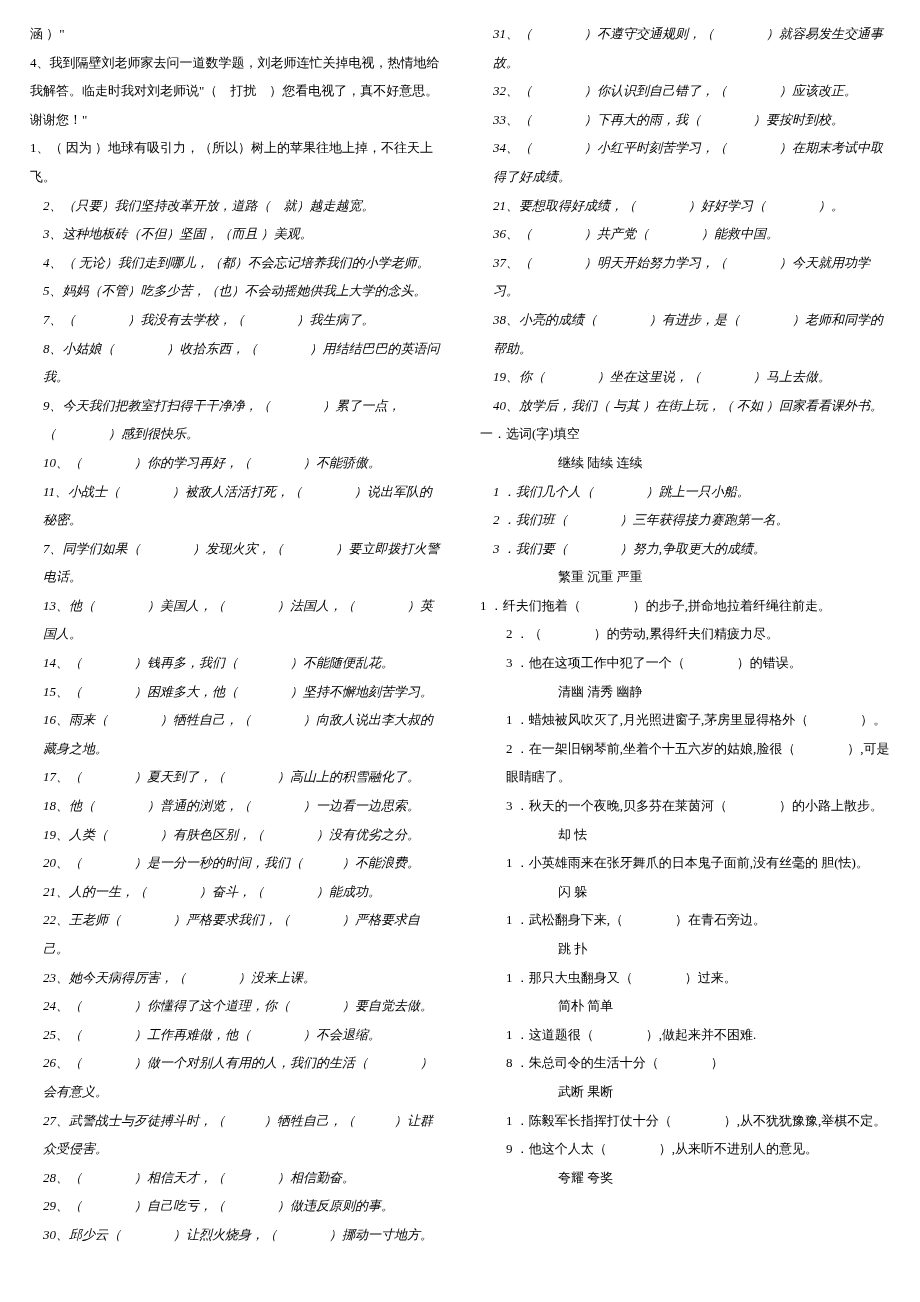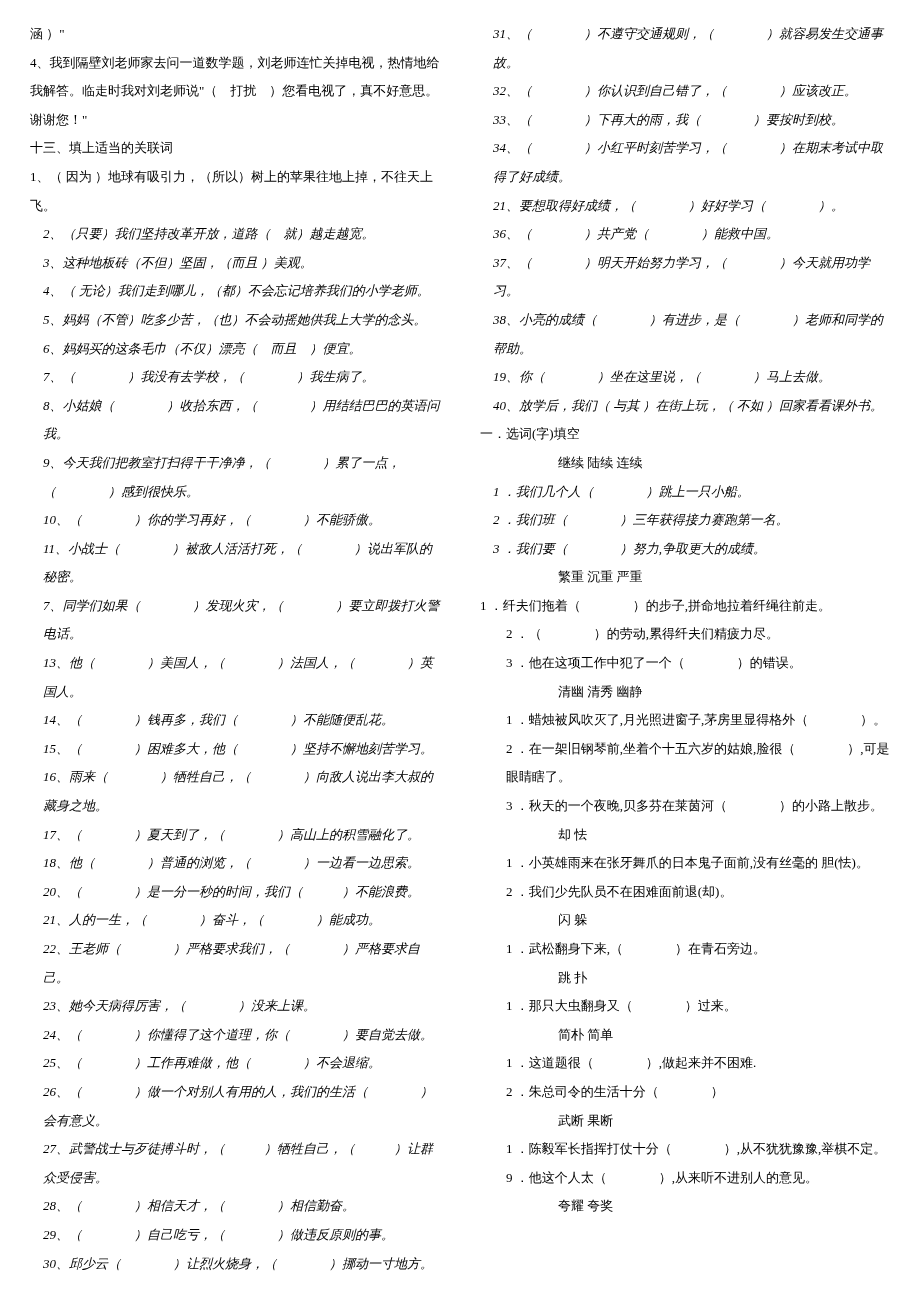--- a/index.html
+++ b/index.html
@@ -22,39 +22,38 @@
   .indent1 { padding-left: 1em; font-style: italic; }
   .indent2 { padding-left: 2em; }
   .center-ish { padding-left: 6em; }
 </style>
 </head>
 <body>
 
 <div id="content">
     <div class="line ">涵 ）"</div>
     <div class="line ">4、我到隔壁刘老师家去问一道数学题，刘老师连忙关掉电视，热情地给我解答。临走时我对刘老师说"（　打扰　）您看电视了，真不好意思。谢谢您！"</div>
-    <div class="line ">十三、填上适当的关联词</div>
     <div class="line ">1、（ 因为 ）地球有吸引力，（所以）树上的苹果往地上掉，不往天上飞。</div>
     <div class="line indent1">2、（只要）我们坚持改革开放，道路（　就）越走越宽。</div>
     <div class="line indent1">3、这种地板砖（不但）坚固，（而且 ）美观。</div>
     <div class="line indent1">4、（ 无论）我们走到哪儿，（都）不会忘记培养我们的小学老师。</div>
     <div class="line indent1">5、妈妈（不管）吃多少苦，（也）不会动摇她供我上大学的念头。</div>
-    <div class="line indent1">6、妈妈买的这条毛巾（不仅）漂亮（　而且　）便宜。</div>
     <div class="line indent1">7、（　　　　）我没有去学校，（　　　　）我生病了。</div>
     <div class="line indent1">8、小姑娘（　　　　）收拾东西，（　　　　）用结结巴巴的英语问我。</div>
     <div class="line indent1">9、今天我们把教室打扫得干干净净，（　　　　）累了一点，（　　　　）感到很快乐。</div>
     <div class="line indent1">10、（　　　　）你的学习再好，（　　　　）不能骄傲。</div>
     <div class="line indent1">11、小战士（　　　　）被敌人活活打死，（　　　　）说出军队的秘密。</div>
     <div class="line indent1">7、同学们如果（　　　　）发现火灾，（　　　　）要立即拨打火警电话。</div>
     <div class="line indent1">13、他（　　　　）美国人，（　　　　）法国人，（　　　　）英国人。</div>
     <div class="line indent1">14、（　　　　）钱再多，我们（　　　　）不能随便乱花。</div>
     <div class="line indent1">15、（　　　　）困难多大，他（　　　　）坚持不懈地刻苦学习。</div>
     <div class="line indent1">16、雨来（　　　　）牺牲自己，（　　　　）向敌人说出李大叔的藏身之地。</div>
     <div class="line indent1">17、（　　　　）夏天到了，（　　　　）高山上的积雪融化了。</div>
     <div class="line indent1">18、他（　　　　）普通的浏览，（　　　　）一边看一边思索。</div>
+    <div class="line indent1">19、人类（　　　　）有肤色区别，（　　　　）没有优劣之分。</div>
     <div class="line indent1">20、（　　　　）是一分一秒的时间，我们（　　　）不能浪费。</div>
     <div class="line indent1">21、人的一生，（　　　　）奋斗，（　　　　）能成功。</div>
     <div class="line indent1">22、王老师（　　　　）严格要求我们，（　　　　）严格要求自己。</div>
     <div class="line indent1">23、她今天病得厉害，（　　　　）没来上课。</div>
     <div class="line indent1">24、（　　　　）你懂得了这个道理，你（　　　　）要自觉去做。</div>
     <div class="line indent1">25、（　　　　）工作再难做，他（　　　　）不会退缩。</div>
     <div class="line indent1">26、（　　　　）做一个对别人有用的人，我们的生活（　　　　）会有意义。</div>
     <div class="line indent1">27、武警战士与歹徒搏斗时，（　　　）牺牲自己，（　　　）让群众受侵害。</div>
     <div class="line indent1">28、（　　　　）相信天才，（　　　　）相信勤奋。</div>
     <div class="line indent1">29、（　　　　）自己吃亏，（　　　　）做违反原则的事。</div>
@@ -77,25 +76,24 @@
     <div class="line center-ish">繁重  沉重  严重</div>
     <div class="line ">1 ．纤夫们拖着（　　　　）的步子,拼命地拉着纤绳往前走。</div>
     <div class="line indent2">2 ．（　　　　）的劳动,累得纤夫们精疲力尽。</div>
     <div class="line indent2">3 ．他在这项工作中犯了一个（　　　　）的错误。</div>
     <div class="line center-ish">清幽  清秀  幽静</div>
     <div class="line indent2">1 ．蜡烛被风吹灭了,月光照进窗子,茅房里显得格外（　　　　）。</div>
     <div class="line indent2">2 ．在一架旧钢琴前,坐着个十五六岁的姑娘,脸很（　　　　）,可是眼睛瞎了。</div>
     <div class="line indent2">3 ．秋天的一个夜晚,贝多芬在莱茵河（　　　　）的小路上散步。</div>
     <div class="line center-ish">却  怯</div>
     <div class="line indent2">1 ．小英雄雨来在张牙舞爪的日本鬼子面前,没有丝毫的 胆(怯)。</div>
-    <div class="line indent2">2 ．我们少先队员不在困难面前退(却)。</div>
     <div class="line center-ish">闪  躲</div>
     <div class="line indent2">1 ．武松翻身下来,（　　　　）在青石旁边。</div>
     <div class="line center-ish">跳  扑</div>
     <div class="line indent2">1 ．那只大虫翻身又（　　　　）过来。</div>
     <div class="line center-ish">简朴  简单</div>
     <div class="line indent2">1 ．这道题很（　　　　）,做起来并不困难.</div>
-    <div class="line indent2">2 ．朱总司令的生活十分（　　　　）</div>
+    <div class="line indent2">8 ．朱总司令的生活十分（　　　　）</div>
     <div class="line center-ish">武断  果断</div>
     <div class="line indent2">1 ．陈毅军长指挥打仗十分（　　　　）,从不犹犹豫豫,举棋不定。</div>
     <div class="line indent2">9 ．他这个人太（　　　　）,从来听不进别人的意见。</div>
     <div class="line center-ish">夸耀  夸奖</div>
   </div>
 
 </body></html>

